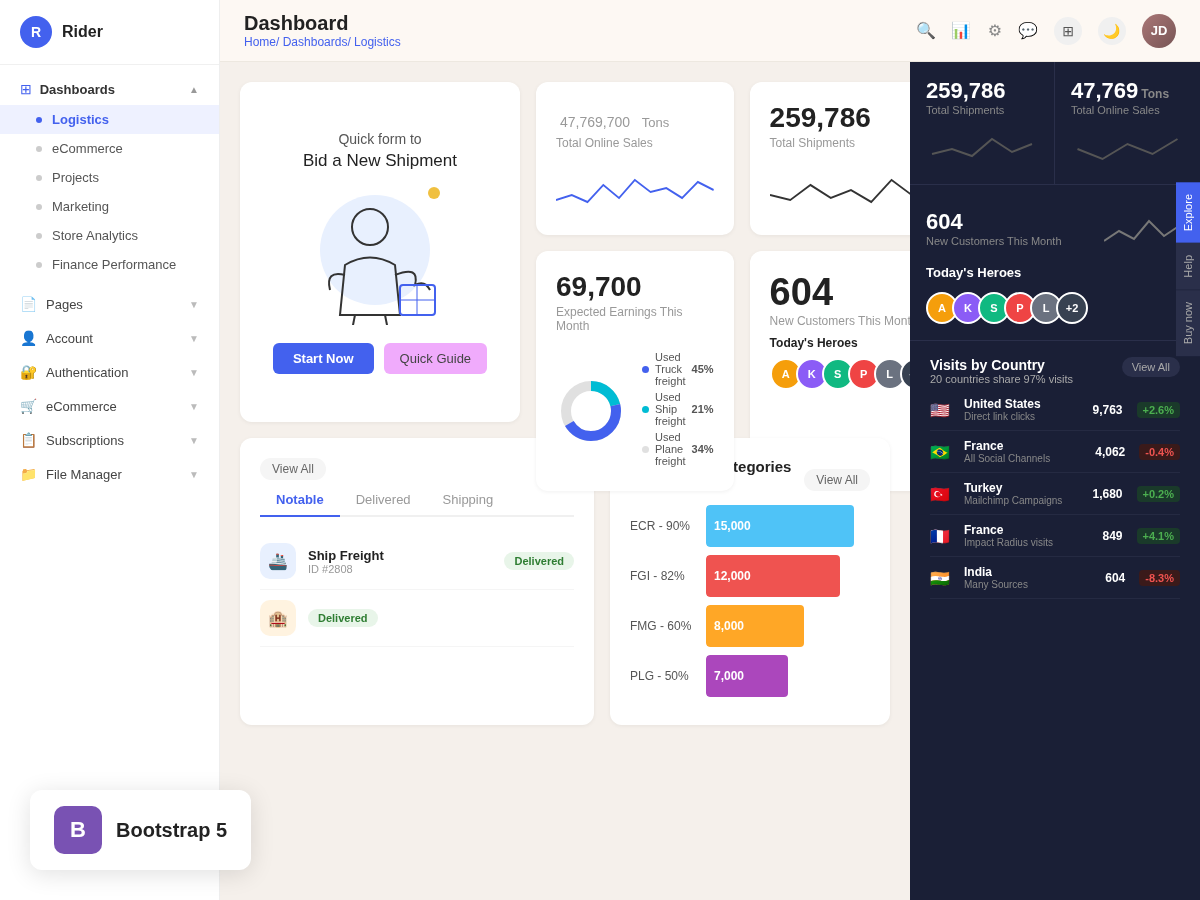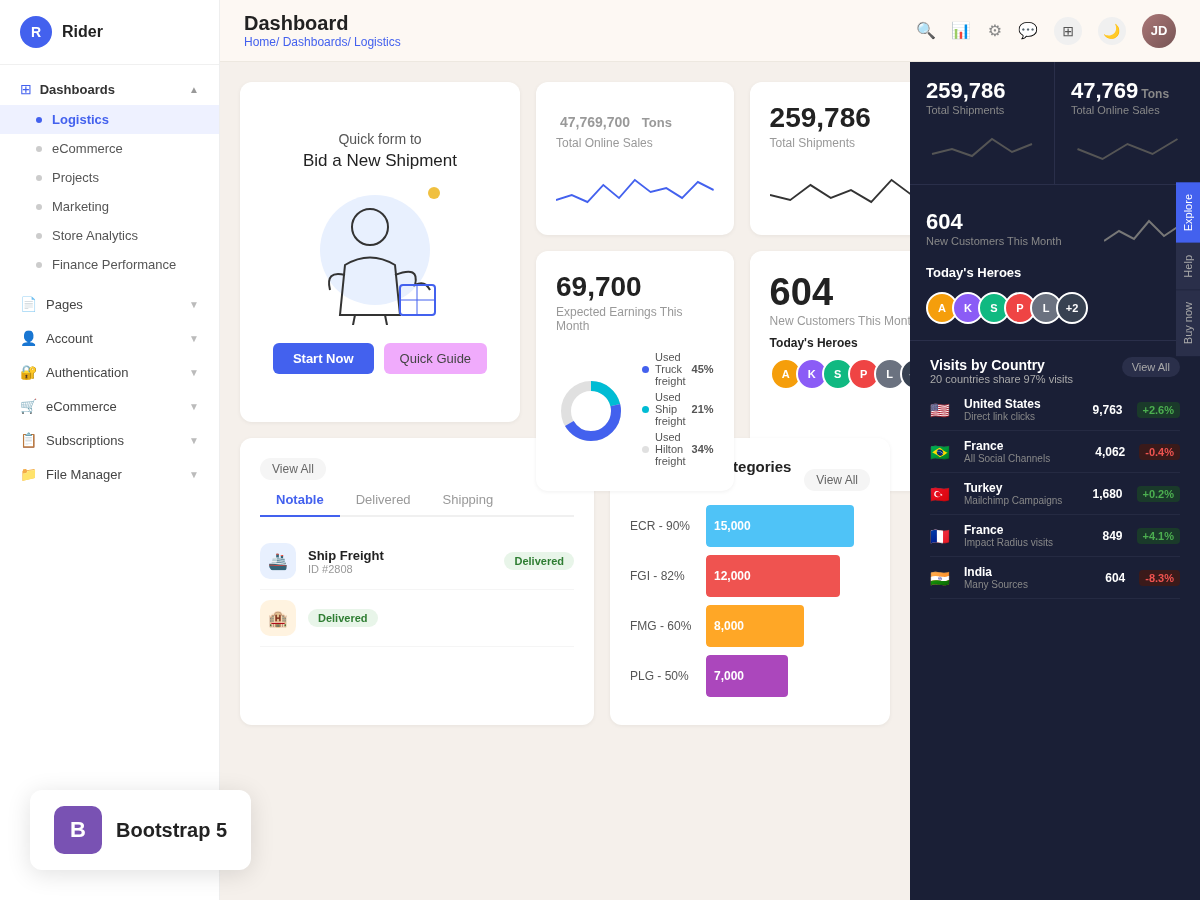--- a/index.html
+++ b/index.html
@@ -201,21 +201,21 @@
     
     .stats-grid {
       flex: 1;
       display: grid;
       grid-template-columns: 1fr 1fr;
       grid-template-rows: 1fr 1fr;
       gap: 16px;
     }
     .stat-card { display: flex; flex-direction: column; }
     .stat-value { font-size: 28px; font-weight: 700; color: #222; margin-bottom: 2px; }
-    .stat-value span { font-size: 14px; font-weight: 700; color: #999; margin-left: 4px; }
+    .stat-value span { font-size: 14px; font-weight: 400; color: #999; margin-left: 4px; }
     .stat-label { font-size: 12px; color: #999; margin-bottom: 10px; }
     .mini-chart { flex: 1; display: flex; align-items: flex-end; }
     .earnings-card { position: relative; }
     .donut-section { display: flex; gap: 16px; align-items: center; margin-top: 8px; }
     .donut-container { width: 70px; height: 70px; flex-shrink: 0; }
     .donut-legend { font-size: 11px; }
     .legend-item { display: flex; align-items: center; justify-content: space-between; gap: 6px; margin-bottom: 4px; }
     .legend-dot { width: 7px; height: 7px; border-radius: 50%; flex-shrink: 0; }
     .legend-text { color: #555; flex: 1; }
     .legend-pct { color: #555; font-weight: 600; }
@@ -536,21 +536,21 @@
                   <span class="legend-text">Used Truck freight</span>
                   <span class="legend-pct">45%</span>
                 </div>
                 <div class="legend-item">
                   <span class="legend-dot" style="background:#00bcd4"></span>
                   <span class="legend-text">Used Ship freight</span>
                   <span class="legend-pct">21%</span>
                 </div>
                 <div class="legend-item">
                   <span class="legend-dot" style="background:#e0e0e0"></span>
-                  <span class="legend-text">Used Hilton freight</span>
+                  <span class="legend-text">Used Plane freight</span>
                   <span class="legend-pct">34%</span>
                 </div>
               </div>
             </div>
           </div>
 
           <div class="card customers-card">
             <div class="customers-value">604</div>
             <div class="customers-label">New Customers This Month</div>
             <div class="todays-heroes-label">Today's Heroes</div>

